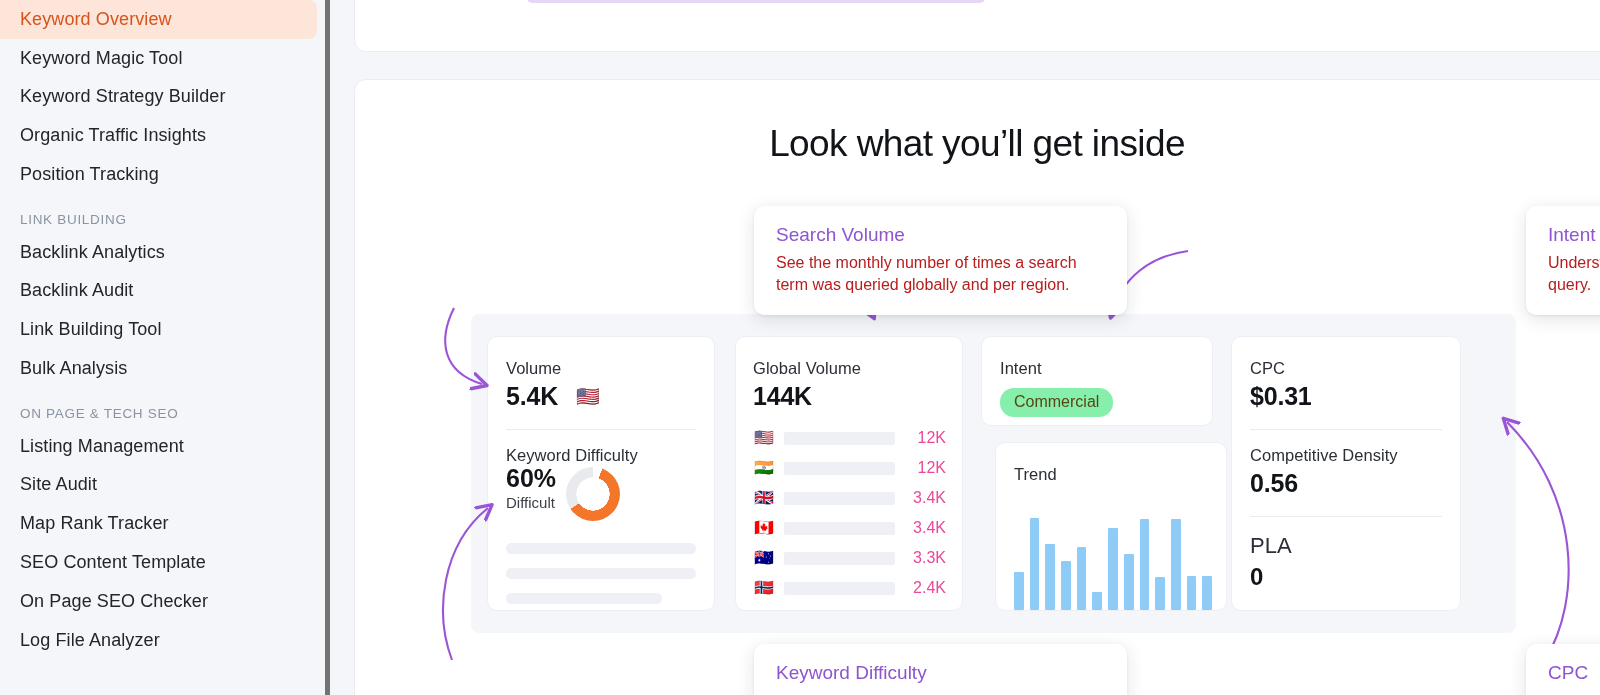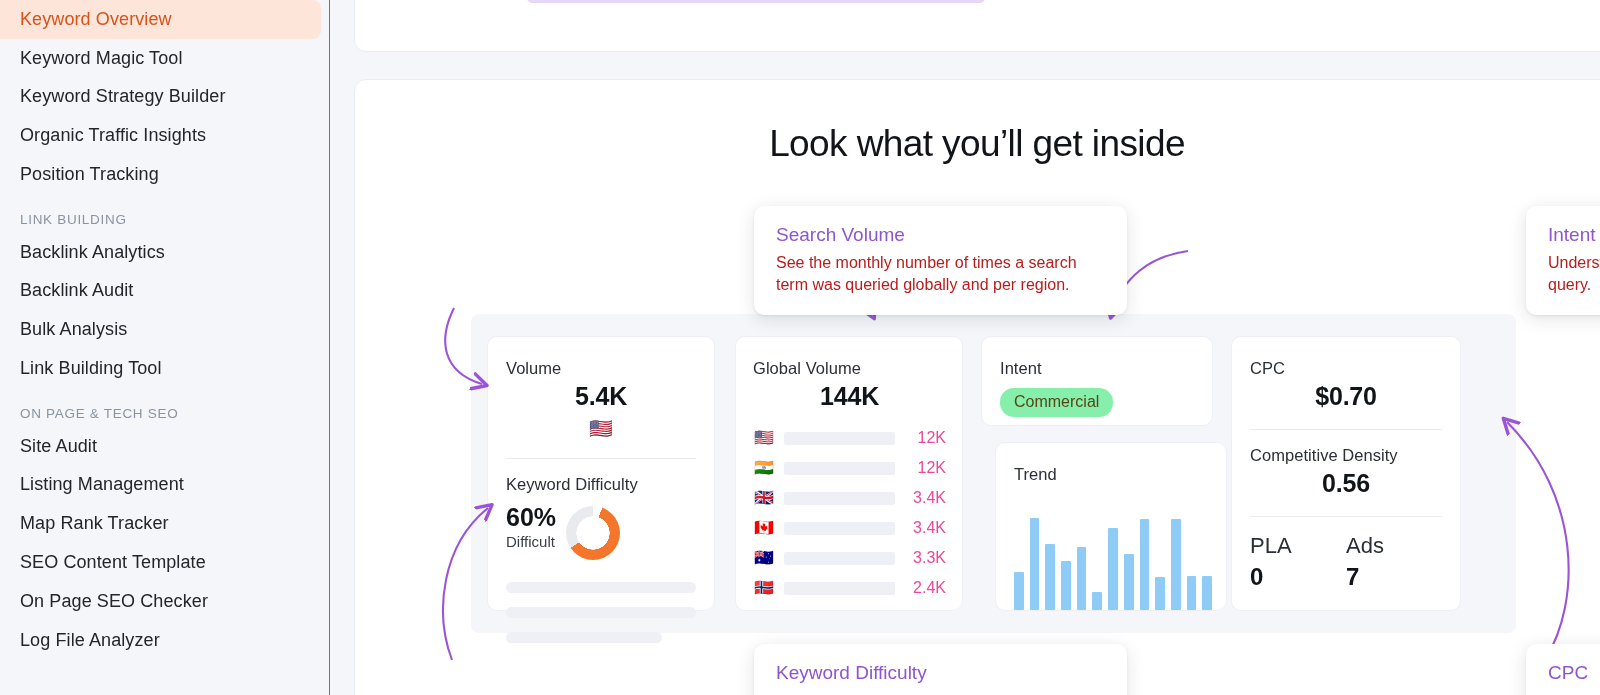--- a/index.html
+++ b/index.html
@@ -10,21 +10,21 @@
     font-family: "Liberation Sans", sans-serif;
     -webkit-font-smoothing: antialiased;
   }
   .page { position: relative; width: 1600px; height: 695px; display: flex; }
 
   
   .sidebar {
     width: 330px;
     height: 695px;
     background: #f4f6f9;
-    border-right: 1px solid #737373;
+    border-right: 5px solid #737373;
     padding-top: 0px;
     flex: 0 0 330px;
     position: relative;
     overflow: hidden;
   }
   .nav-item {
     height: 38.8px;
     display: flex;
     align-items: center;
     padding-left: 20px;
@@ -126,33 +126,32 @@
     letter-spacing: 0.05px;
     white-space: nowrap;
   }
   .m-value {
     font-size: 25px;
     font-weight: bold;
     color: #111418;
     letter-spacing: -0.2px;
     display: flex;
     align-items: center;
-    gap: 6px;
+    gap: 18px;
     white-space: nowrap;
-    flex-direction: column;
   }
   .m-div {
     height: 1px;
     background: #e9ecf1;
     width: 100%;
   }
 
   
   #card-volume { left: 16px; top: 22px; width: 228px; height: 275px; padding: 22px 18px 0 18px; }
-  .kd-row { display: flex; align-items: flex-start; gap: 10px; margin-top: 10px; }
+  .kd-row { display: flex; align-items: flex-start; gap: 10px; }
   .kd-pct { font-size: 25px; font-weight: bold; color: #111418; line-height: 1.05; }
   .kd-diff { font-size: 15px; color: #3b4048; margin-top: 3px; }
   .donut {
     width: 54px; height: 54px;
     border-radius: 50%;
     margin-top: 2px;
     background:
       radial-gradient(circle closest-side, #ffffff 61%, transparent 62%),
       conic-gradient(from 20deg, #f3762b 0deg 216deg, #e8eaee 216deg 340deg, #ffffff 340deg 360deg);
   }
@@ -248,33 +247,33 @@
 
     <div class="nav-section">LINK BUILDING</div>
 
     <div class="nav-item">
       <span>Backlink Analytics</span>
     </div>
     <div class="nav-item">
       <span>Backlink Audit</span>
     </div>
     <div class="nav-item">
+      <span>Link Building Tool</span>
+    </div>
+    <div class="nav-item">
       <span>Bulk Analysis</span>
     </div>
-    <div class="nav-item">
-      <span>Link Building Tool</span>
-    </div>
 
     <div class="nav-section">ON PAGE &amp; TECH SEO</div>
 
     <div class="nav-item">
+      <span>Listing Management</span>
+    </div>
+    <div class="nav-item">
       <span>Site Audit</span>
-    </div>
-    <div class="nav-item">
-      <span>Listing Management</span>
     </div>
     <div class="nav-item">
       <span>Map Rank Tracker</span>
     </div>
     <div class="nav-item">
       <span>SEO Content Template</span>
     </div>
     <div class="nav-item">
       <span>On Page SEO Checker</span>
     </div>
@@ -373,34 +372,30 @@
             <span class="bar" style="height:89%"></span>
             <span class="bar" style="height:32%"></span>
             <span class="bar" style="height:89%"></span>
             <span class="bar" style="height:33%"></span>
             <span class="bar" style="height:33%"></span>
           </div>
         </div>
 
         <div class="mcard" id="card-cpc">
           <div class="m-label">CPC</div>
-          <div class="m-value" style="margin-top:4px;">$0.70</div>
+          <div class="m-value" style="margin-top:4px;">$0.31</div>
           <div class="m-div" style="margin:18px 0 16px 0;"></div>
           <div class="m-label">Competitive Density</div>
           <div class="m-value" style="margin-top:4px;">0.56</div>
           <div class="m-div" style="margin:18px 0 0 0;"></div>
           <div class="pla-row">
             <div class="pla-col">
               <div class="pla-lab">PLA</div>
               <div class="pla-val">0</div>
             </div>
-            <div class="pla-col">
-              <div class="pla-lab">Ads</div>
-              <div class="pla-val">7</div>
-            </div>
           </div>
         </div>
 
       </div>
     </div>
 
     <svg class="arrows" viewBox="0 0 1270 695">
       <defs>
         <marker id="ah" markerWidth="9" markerHeight="9" refX="5" refY="4.5" orient="auto">
           <path d="M0.5,0.8 L7.5,4.5 L0.5,8.2" fill="none" stroke="#9b54d6" stroke-width="1.6" stroke-linecap="round" stroke-linejoin="round"></path>

